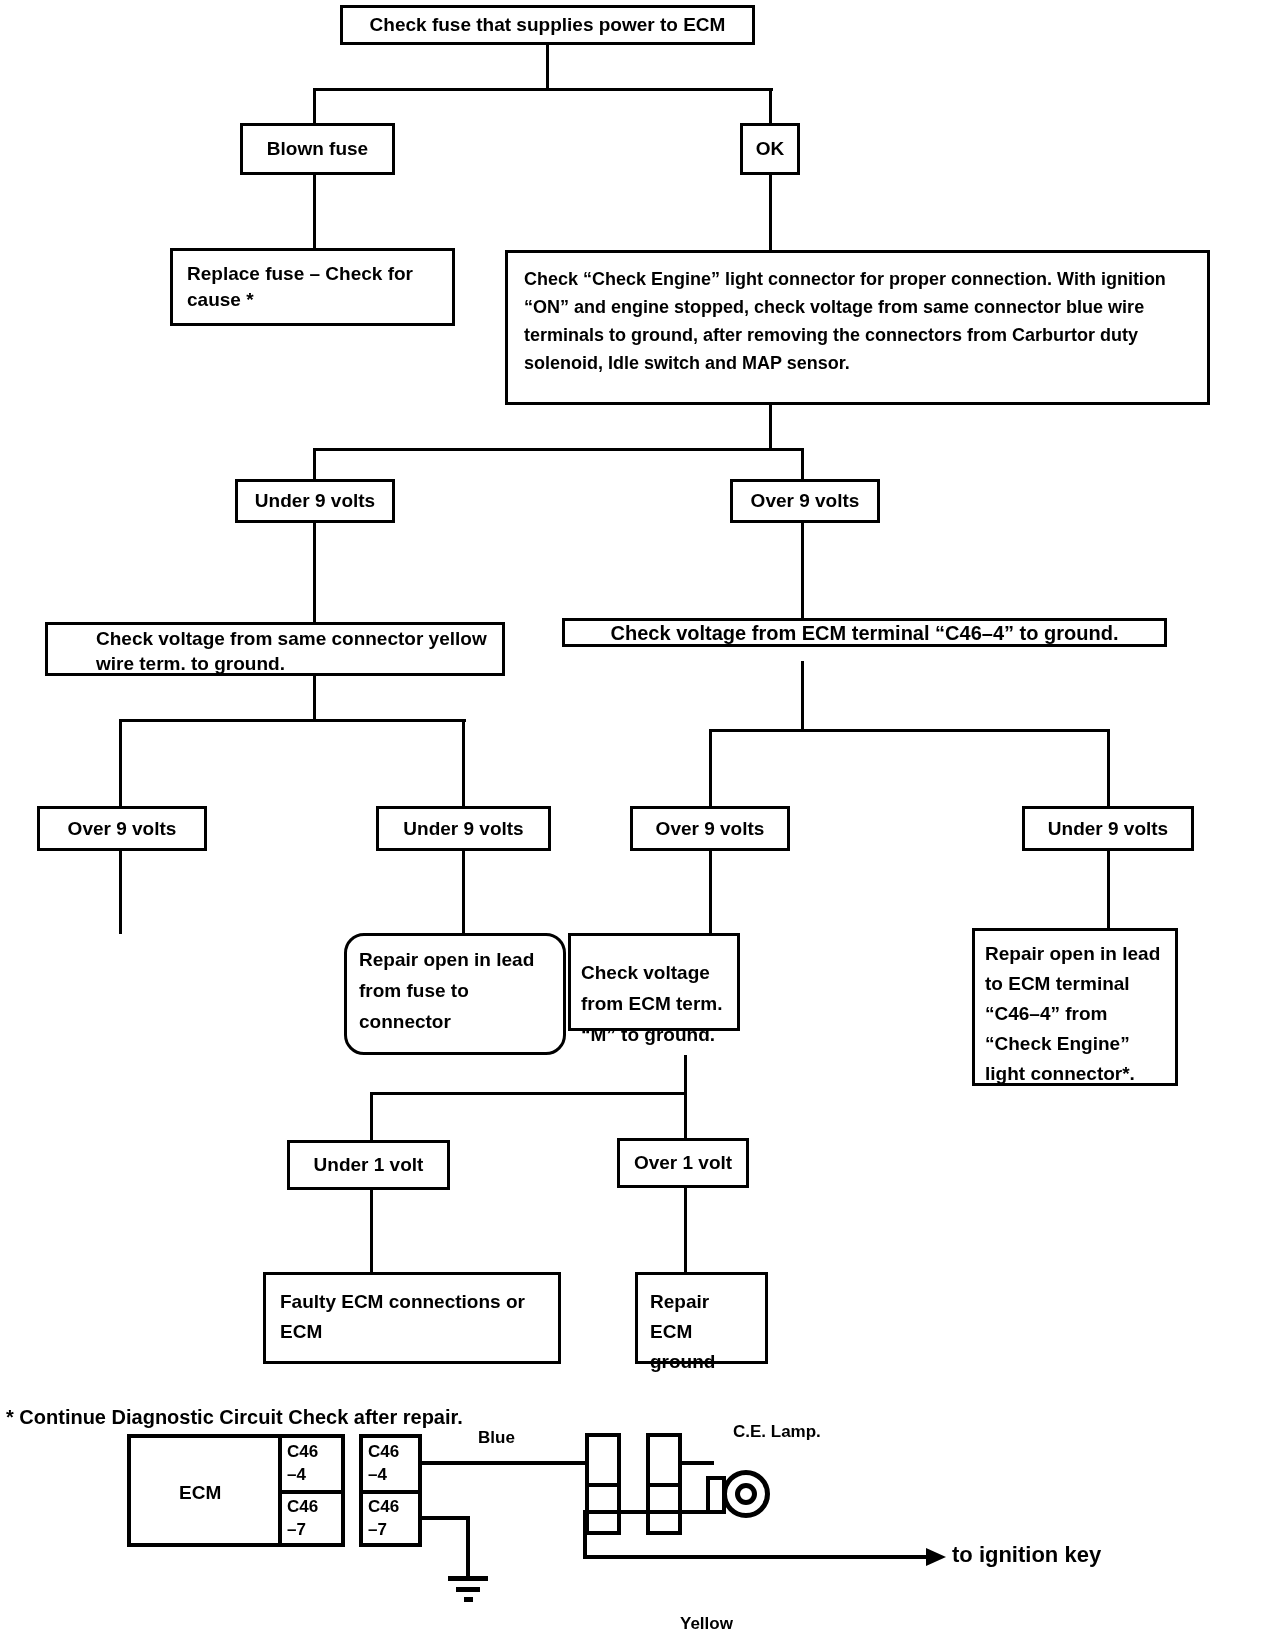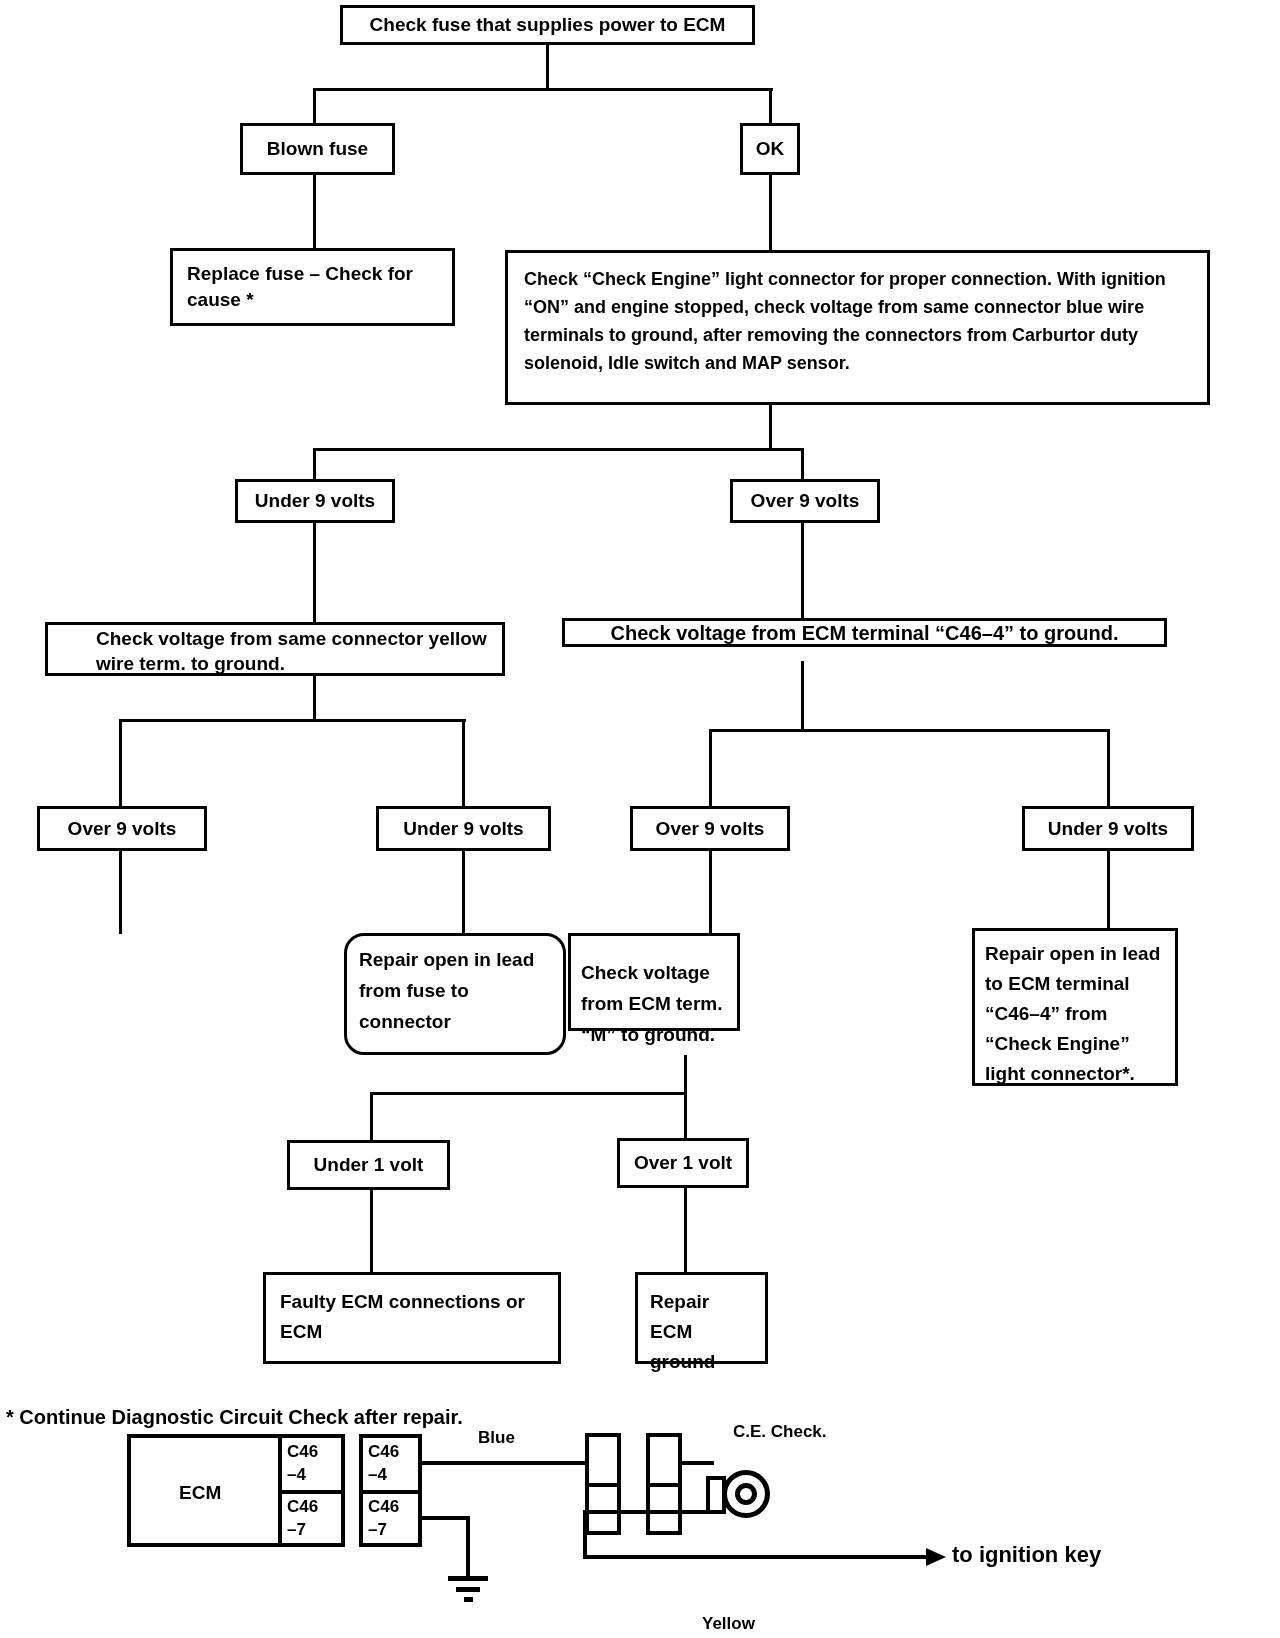--- a/index.html
+++ b/index.html
@@ -150,28 +150,28 @@
     <div class="hline" style="left:0;top:46px;width:28px;height:4px;"></div>
   </div>
   <div class="box thick" style="left:646px;top:1433px;width:36px;height:102px;">
     <div class="hline" style="left:0;top:46px;width:28px;height:4px;"></div>
   </div>
 
   <div class="hline" style="left:682px;top:1461px;width:32px;height:4px;"></div>
   <div style="position:absolute;left:706px;top:1476px;width:20px;height:38px;border:4px solid #000;background:#fff;box-sizing:border-box;"></div>
   <div style="position:absolute;left:722px;top:1470px;width:48px;height:48px;border:5px solid #000;border-radius:50%;background:#fff;box-sizing:border-box;"></div>
   <div style="position:absolute;left:735px;top:1483px;width:22px;height:22px;border:5px solid #000;border-radius:50%;background:#fff;box-sizing:border-box;"></div>
-  <div class="lbl" style="left:733px;top:1422px;font-size:17px;">C.E. Check.</div>
+  <div class="lbl" style="left:733px;top:1422px;font-size:17px;">C.E. Lamp.</div>
 
   <div class="hline" style="left:583px;top:1510px;width:129px;height:4px;"></div>
   <div class="vline" style="left:583px;top:1510px;width:4px;height:47px;"></div>
   <div class="hline" style="left:583px;top:1555px;width:347px;height:4px;"></div>
   <div style="position:absolute;left:926px;top:1548px;width:0;height:0;border-left:20px solid #000;border-top:9px solid transparent;border-bottom:9px solid transparent;"></div>
   <div class="lbl" style="left:952px;top:1542px;font-size:22px;">to ignition key</div>
-  <div class="lbl" style="left:680px;top:1614px;font-size:17px;margin-left:22px;">Yellow</div>
+  <div class="lbl" style="left:680px;top:1614px;font-size:17px;">Yellow</div>
 
   <div class="hline" style="left:422px;top:1516px;width:48px;height:4px;"></div>
   <div class="vline" style="left:466px;top:1516px;width:4px;height:60px;"></div>
   <div style="position:absolute;left:448px;top:1576px;width:40px;height:32px;">
     <div class="hline" style="left:0;top:0;width:40px;height:5px;"></div>
     <div class="hline" style="left:8px;top:11px;width:24px;height:5px;"></div>
     <div class="hline" style="left:16px;top:21px;width:9px;height:5px;"></div>
   </div>
 
 </div>

